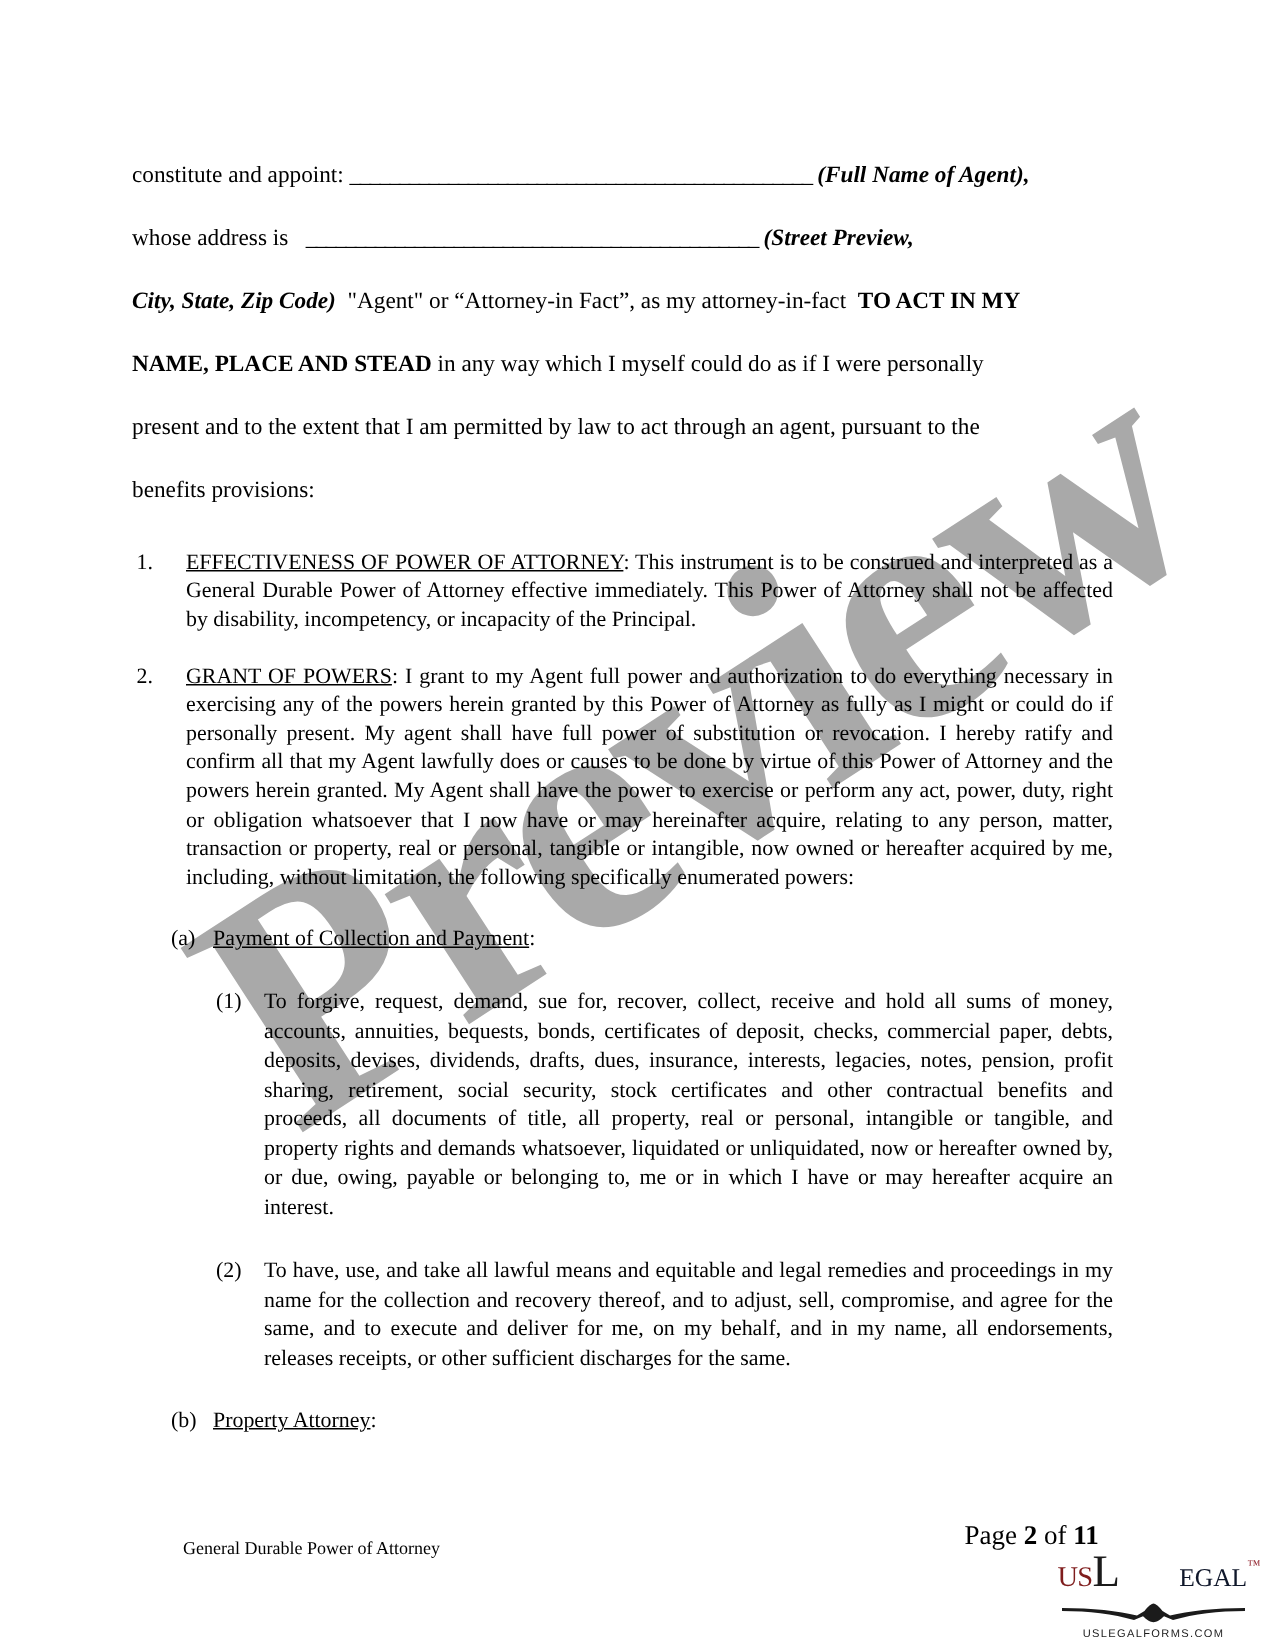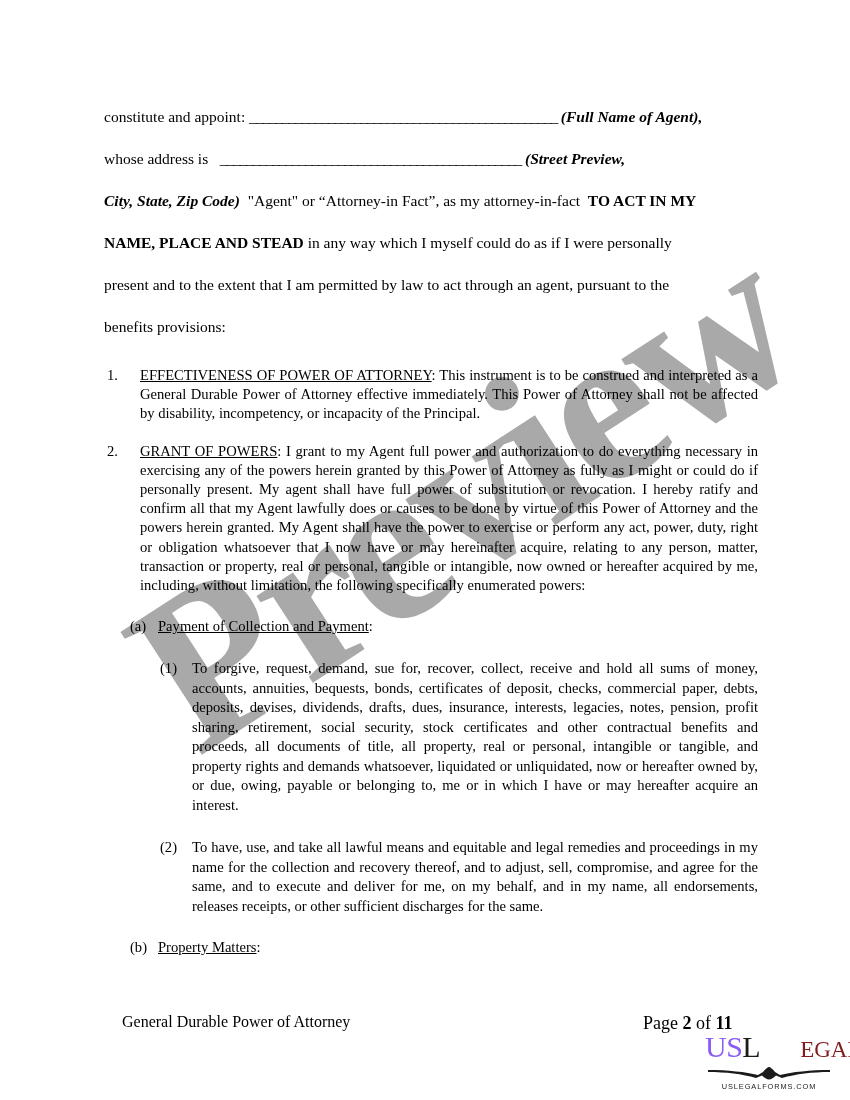--- a/index.html
+++ b/index.html
@@ -41,21 +41,21 @@
     letter-spacing: -6px;
     transform: rotate(-33deg);
     transform-origin: 0 0;
     white-space: nowrap;
     opacity: 1;
   }
 
   
   #content {
     position: absolute;
-    left: 104px;
+    left: 88px;
     top: 96px;
     width: 654px;
     z-index: 10;
   }
   .lead-line {
     font-size: 15.5px;
     line-height: 42px;
     white-space: nowrap;
     margin: 0;
   }
@@ -129,22 +129,22 @@
     position: absolute;
     left: 0;
     top: 1005px;
     width: 850px;
     height: 95px;
     z-index: 10;
   }
   #footer-title {
     position: absolute;
     left: 122px;
-    top: 8px;
-    font-size: 16px;
+    top: 20px;
+    font-size: 12px;
     text-align: right;
   }
   #page-number {
     position: absolute;
     left: 643px;
     top: 8px;
     font-size: 18px;
     white-space: nowrap;
   }
   #logo {
@@ -156,30 +156,30 @@
   }
   #logo-wordmark {
     font-family: "Liberation Serif", "DejaVu Serif", serif;
     font-size: 30px;
     line-height: 30px;
     letter-spacing: -0.5px;
     white-space: nowrap;
     position: relative;
   }
   #logo-us {
-    color: #8b5cf6;
-    font-size: 30px;
+    color: #7f1d1d;
+    font-size: 19px;
   }
   #logo-l {
     color: #1b1b1b;
     font-size: 30px;
   }
   #logo-egal {
-    color: #7f1d1d;
-    font-size: 23px;
+    color: #0f172a;
+    font-size: 17px;
     letter-spacing: 0px;
     margin-left: 40px;
   }
   #logo-tm {
     color: #8f1d27;
     font-size: 9px;
     vertical-align: super;
   }
   #logo-swoosh {
     display: block;
@@ -231,21 +231,21 @@
 
     <div class="sub-item tight">
       <span class="marker">(1)</span><span>To forgive, request, demand, sue for, recover, collect, receive and hold all sums of money, accounts, annuities, bequests, bonds, certificates of deposit, checks, commercial paper, debts, deposits, devises, dividends, drafts, dues, insurance, interests, legacies, notes, pension, profit sharing, retirement, social security, stock certificates and other contractual benefits and proceeds, all documents of title, all property, real or personal, intangible or tangible, and property rights and demands whatsoever, liquidated or unliquidated, now or hereafter owned by, or due, owing, payable or belonging to, me or in which I have or may hereafter acquire an interest.</span>
     </div>
 
     <div class="sub-item tight">
       <span class="marker">(2)</span><span>To have, use, and take all lawful means and equitable and legal remedies and proceedings in my name for the collection and recovery thereof, and to adjust, sell, compromise, and agree for the same, and to execute and deliver for me, on my behalf, and in my name, all endorsements, releases receipts, or other sufficient discharges for the same.</span>
     </div>
 
     <div class="let-item">
-      <span class="marker">(b)</span><span class="u">Property Matters</span><span>:</span>
+      <span class="marker">(b)</span><span class="u">Property Attorney</span><span>:</span>
     </div>
 
   </div>
 
   <div id="footer">
 
     <div id="footer-title">General Durable Power of Attorney</div>
 
     <div id="page-number"><span>Page</span> <span class="bold">2</span> <span>of</span> <span class="bold">11</span></div>
 

